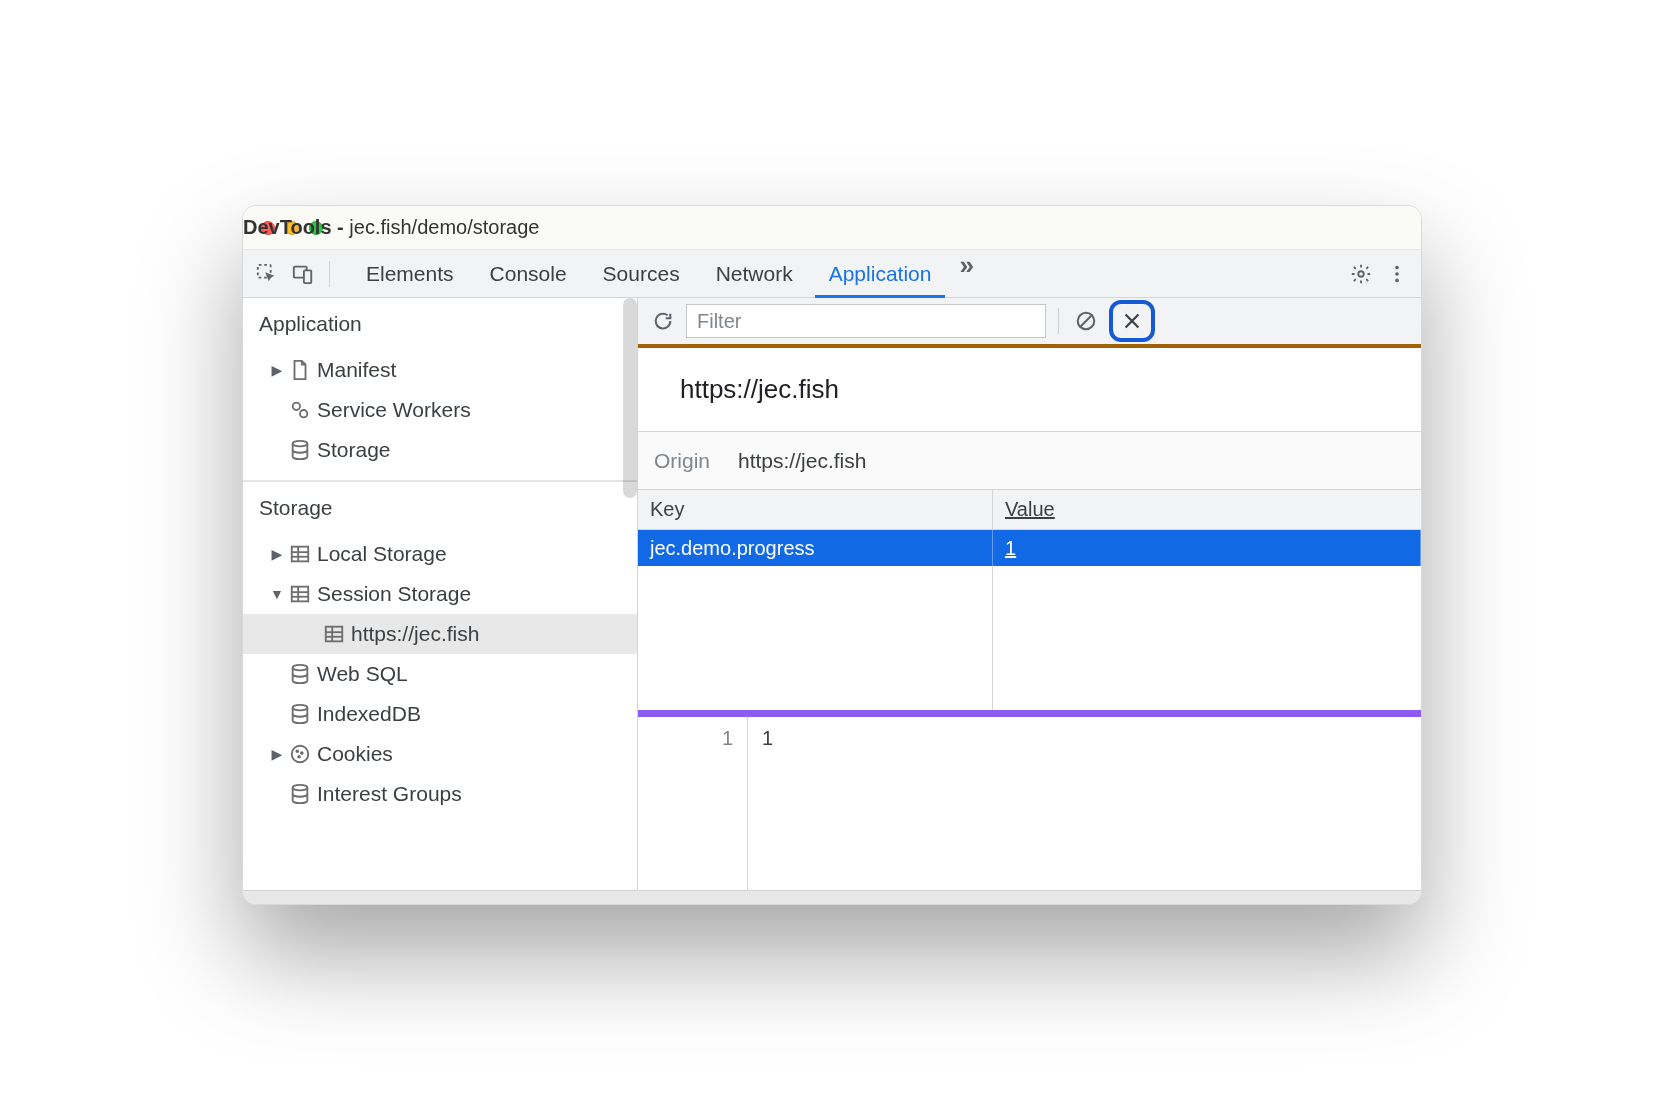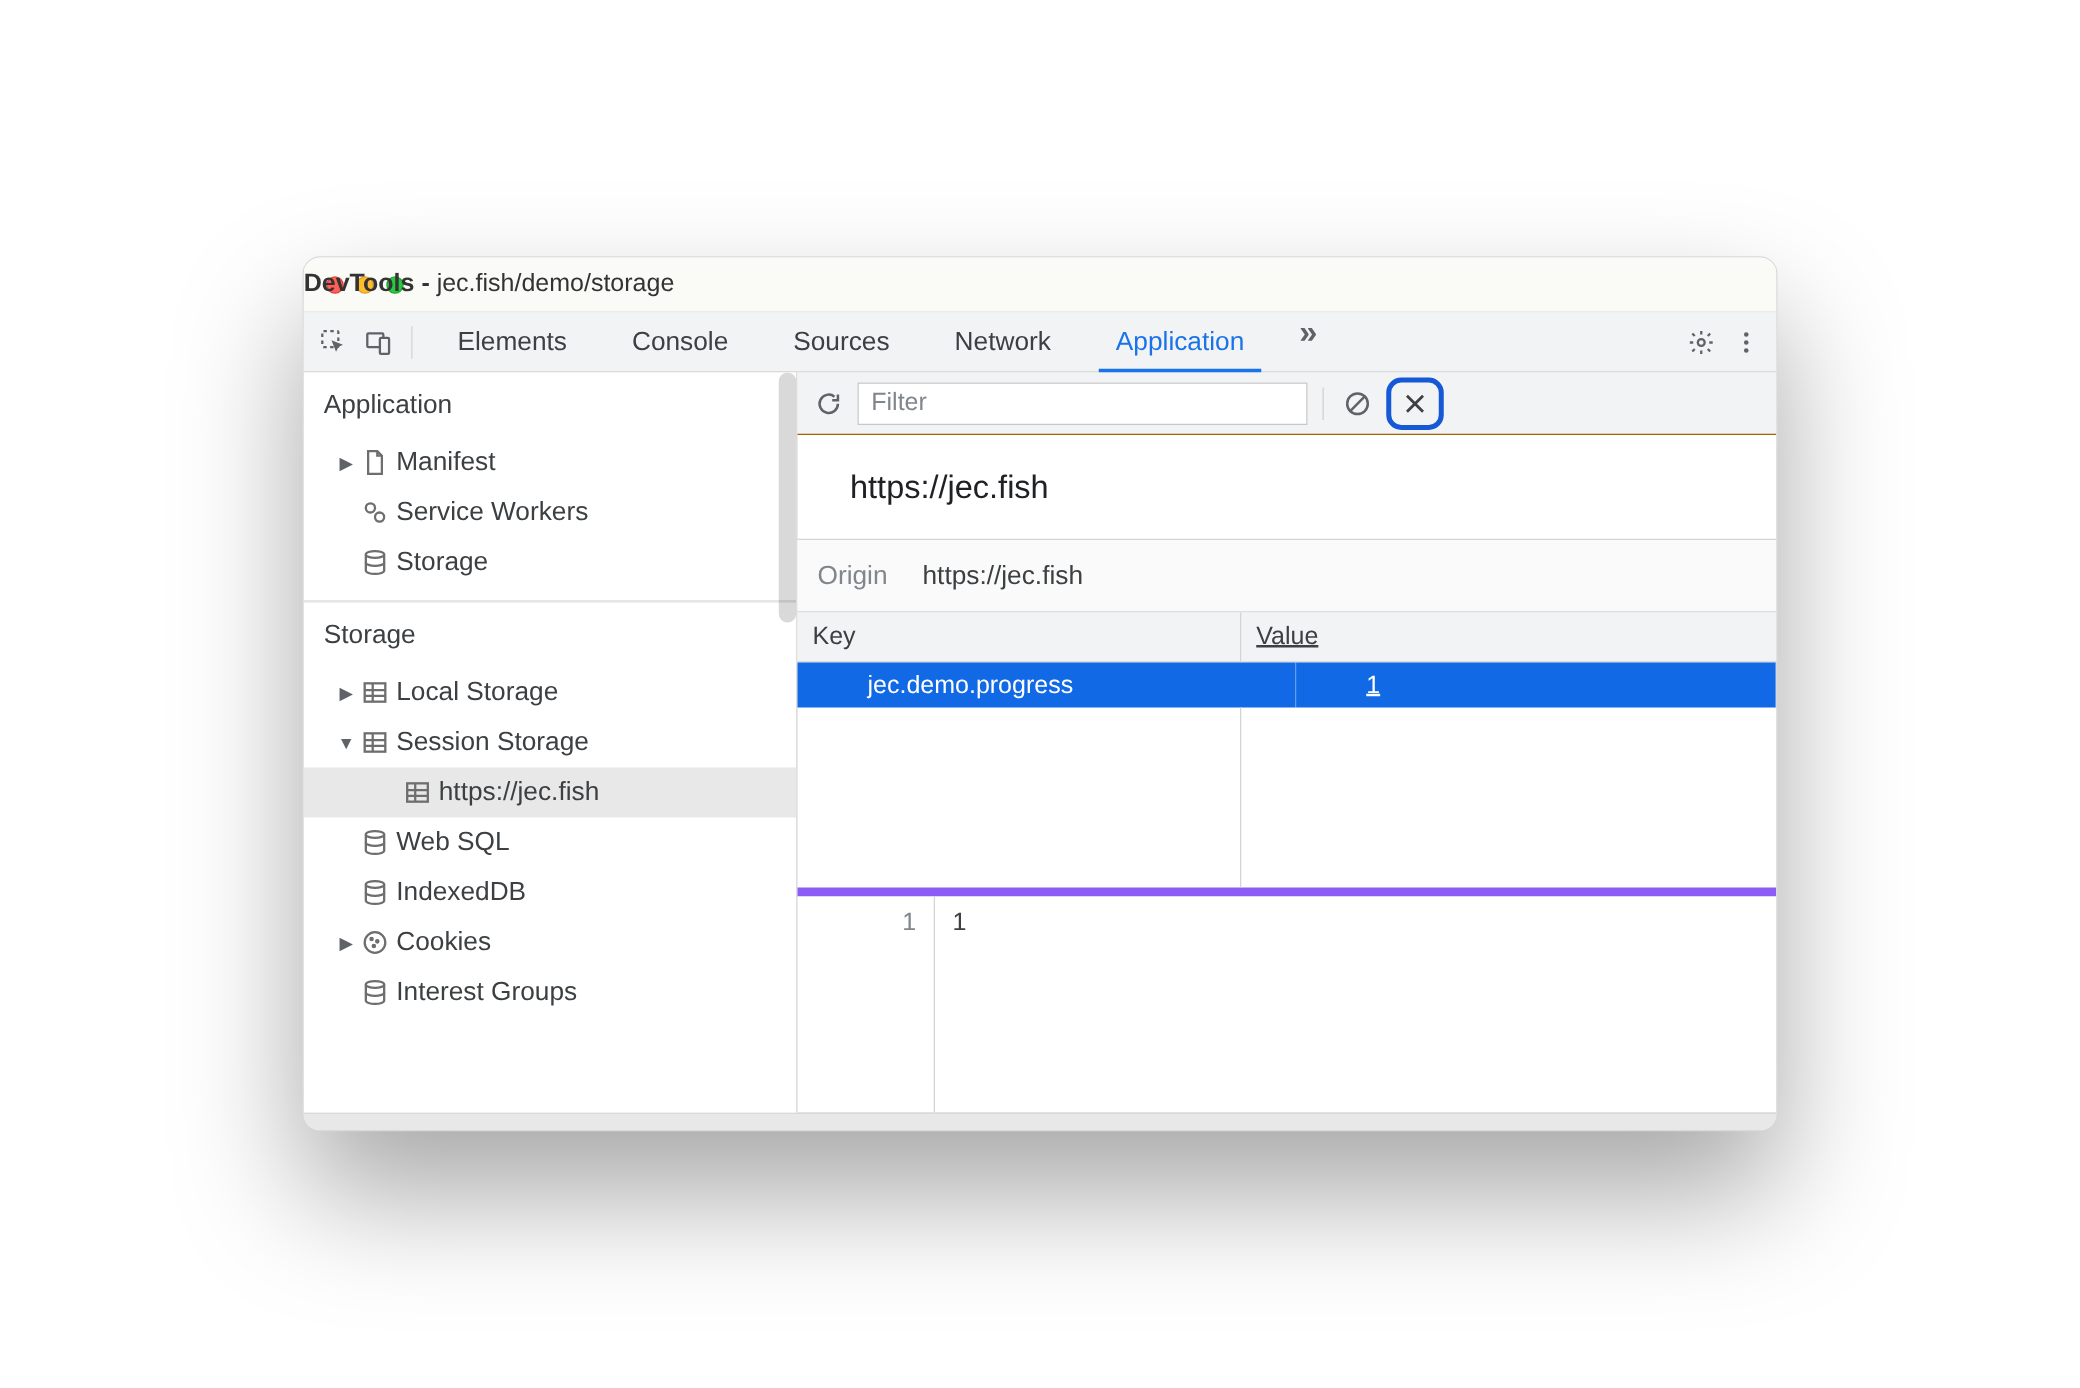--- a/index.html
+++ b/index.html
@@ -37,21 +37,21 @@
     height:48px;
     background:#f1f3f4;
     border-bottom:1px solid #d4d4d4;
     display:flex; align-items:center;
     padding:0 8px;
     gap:4px;
   }
   .tb-btn { width:32px; height:32px; display:flex; align-items:center; justify-content:center; color:#5f6368; }
   .tb-btn svg { width:22px; height:22px; }
   .divider { width:1px; height:26px; background:#d4d4d4; margin:0 6px; }
-  .tabs { display:flex; align-items:stretch; height:100%; gap:16px; margin-left:8px; }
+  .tabs { display:flex; align-items:stretch; height:100%; gap:0px; margin-left:8px; }
   .tab { padding:0 18px; display:flex; align-items:center; font-size:21px; color:#3c4043; cursor:pointer; position:relative; }
   .tab.active { color:#1a73e8; }
   .tab.active::after { content:""; position:absolute; left:4px; right:4px; bottom:-1px; height:3px; background:#1a73e8; }
   .tb-spacer { flex:1; }
   .over { font-size:26px; color:#5f6368; padding:0 10px; cursor:pointer; font-weight:600; letter-spacing:-2px;}
   .content { flex:1; display:flex; min-height:0; }
   
   .sidebar { width:395px; border-right:1px solid #d4d4d4; overflow:auto; position:relative; background:#fff; }
   .sb-scroll-track { position:absolute; right:0; top:0; width:14px; height:200px; background:rgba(0,0,0,.15); border-radius:7px; }
   .section-title { font-size:21px; color:#3c4043; padding:14px 16px 10px; font-weight:400; }
@@ -63,21 +63,21 @@
   .row .ico { width:30px; display:flex; justify-content:center; align-items:center; color:#6e6e6e; }
   .row .ico svg { width:22px; height:22px; }
   .row .lbl { padding-left:2px; }
   .ind1 { padding-left:26px; }
   .ind2 { padding-left:60px; }
   
   .main { flex:1; display:flex; flex-direction:column; position:relative; min-width:0; }
   .filterbar {
     height:50px;
     background:#f1f3f4;
-    border-bottom:1px solid #a16207;
+    border-bottom:4px solid #a16207;
     display:flex; align-items:center; gap:8px; padding:0 10px;
   }
   .filterbar .fb-btn { width:30px; height:30px; display:flex; align-items:center; justify-content:center; color:#5f6368; }
   .filterbar .fb-btn svg { width:22px; height:22px; }
   .filterbar input {
     flex:0 0 360px; height:34px; border:1px solid #c7c7c7; background:#fff;
     font-size:20px; padding:0 10px; color:#3c4043;
   }
   .filterbar input::placeholder { color:#80868b; }
   .fb-divider { width:1px; height:26px; background:#cfcfcf; margin:0 4px; }
@@ -96,21 +96,21 @@
   .origin-row .ovalue { color:#3c4043; }
   .kv-table { border-bottom:7px solid #8b5cf6; }
   .kv-head { display:flex; height:40px; background:#f1f3f4; border-bottom:1px solid #d4d4d4; font-size:20px; color:#3c4043; }
   .kv-head .col { display:flex; align-items:center; padding-left:12px; border-right:1px solid #d4d4d4; }
   .kv-head .col:last-child { border-right:none; }
   .kv-rows { height:180px; display:flex; flex-direction:column; }
   .kv-row { display:flex; height:36px; font-size:20px; }
   .kv-row .cell { display:flex; align-items:center; padding-left:12px; border-right:1px solid #d4d4d4; }
   .kv-row .cell:last-child { border-right:none; }
   .kv-row.selected { background:#1269e6; color:#fff; }
-  .kv-row.selected .cell { border-right:1px solid rgba(255,255,255,.35);margin-left:44px; }
+  .kv-row.selected .cell { border-right:1px solid rgba(255,255,255,.35); }
   .kv-fill { flex:1; display:flex; }
   .kv-fill .cell { border-right:1px solid #d4d4d4; }
   .kv-fill .cell:last-child { border-right:none; }
   .colK{flex:0 0 355px;} .colV{flex:1;text-decoration:underline;}
   .preview {
     flex:1; display:flex; font-size:20px; color:#3c4043;
   }
   .preview .gutter { width:110px; text-align:right; padding:10px 14px 0 0; color:#80868b; border-right:1px solid #d4d4d4; }
   .preview .body { padding:10px 0 0 14px; }
   .bottom-scroll { height:14px; background:#e8e8e8; border-top:1px solid #d4d4d4; }

